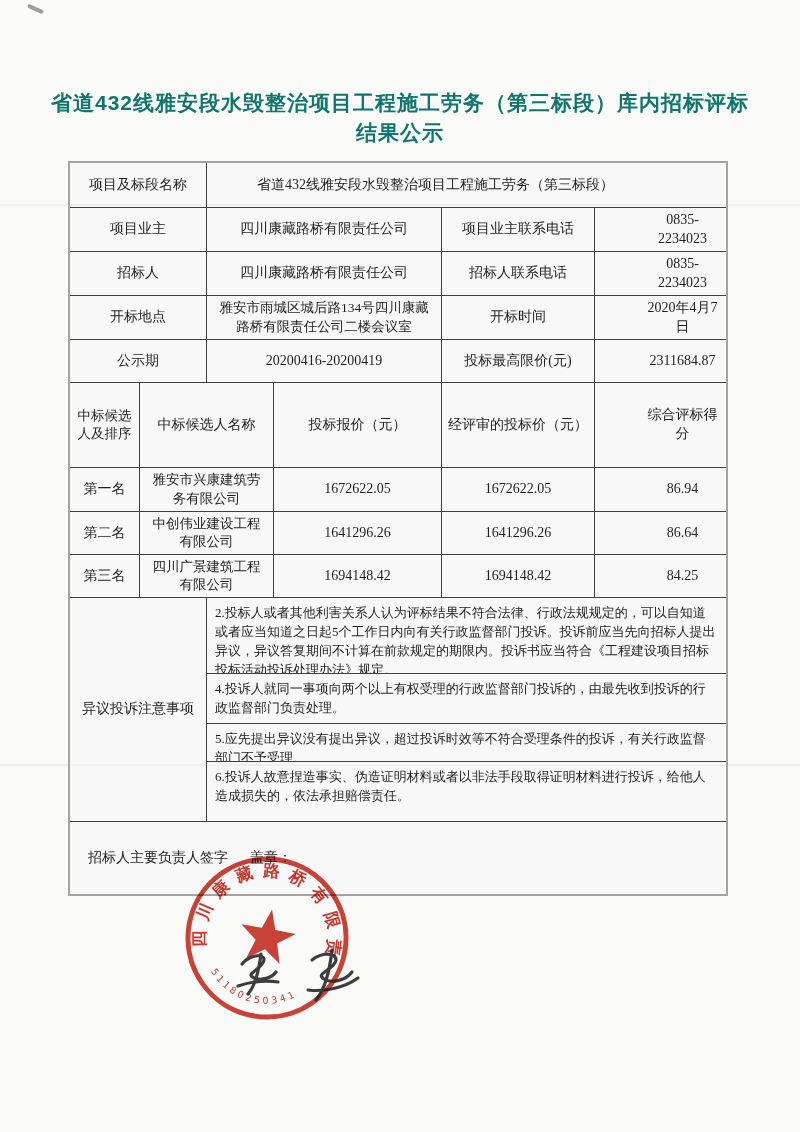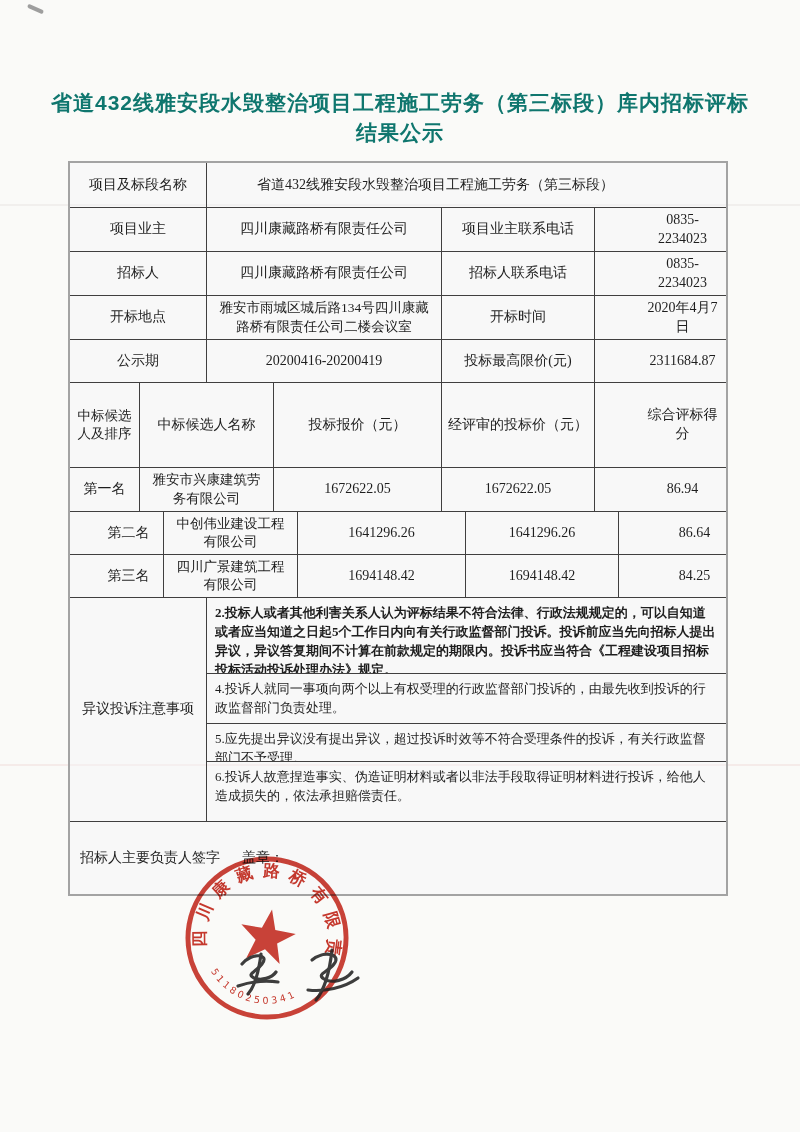--- a/index.html
+++ b/index.html
@@ -25,35 +25,35 @@
 
   .tbl { position:absolute; left:68px; top:161px; width:660px;
     border:2px solid #a3a3a3; background:rgba(246,246,248,.4); font-size:14px; }
 
   .row { display:grid; border-bottom:1.5px solid #403f3f; }
   .r-info1 { grid-template-columns:137px 1fr; height:45px; }
   .r-info  { grid-template-columns:137px 235px 153px 1fr; height:44px; }
   .r-info-last { height:43px; }
   .r-chead { grid-template-columns:70px 134px 168px 153px 1fr; height:85px; }
   .r-cand  { grid-template-columns:70px 134px 168px 153px 1fr; height:44px; }
-  .r-cand2 { height:43px;padding-left:24px; }
+  .r-cand2 { height:43px; }
   .r-notes { grid-template-columns:137px 1fr; }
-  .r-footer{ display:flex; align-items:center; height:72px; border-bottom:none; padding-left:10px; }
+  .r-footer{ display:flex; align-items:center; height:72px; border-bottom:none; padding-left:18px; }
 
   .c { border-right:1.5px solid #403f3f; display:flex; align-items:center;
     justify-content:center; text-align:center; padding:2px 6px; line-height:1.35; }
   .c:last-child { border-right:none;margin-left:44px; }
   .c.left { justify-content:flex-start; text-align:left; }
   .small { font-size:13.5px; }
 
   .notes-col { display:flex; flex-direction:column; }
   .note { border-bottom:1.5px solid #403f3f; font-size:13px; line-height:19px;
     text-align:left; padding:5px 8px 2px 8px; overflow:hidden; }
   .note:last-child { border-bottom:none; }
-  .n1{height:69px;} .n2{height:76px;font-weight:bold;} .n3{height:47px;}
+  .n1{height:69px;} .n2{height:76px;} .n3{height:47px;}
   .n4{height:50px;} .n5{height:38px;} .n6{height:59px;}
 
   .seal-gap { display:inline-block; width:22px; }
 
   .stamp { position:absolute; left:181px; top:852px; width:172px; height:172px;
     z-index:3; mix-blend-mode:multiply; opacity:.92; transform:rotate(10deg); }
   .signature { position:absolute; left:228px; top:942px; width:150px; height:70px; z-index:4; }
 </style>
 </head>
 <body>

